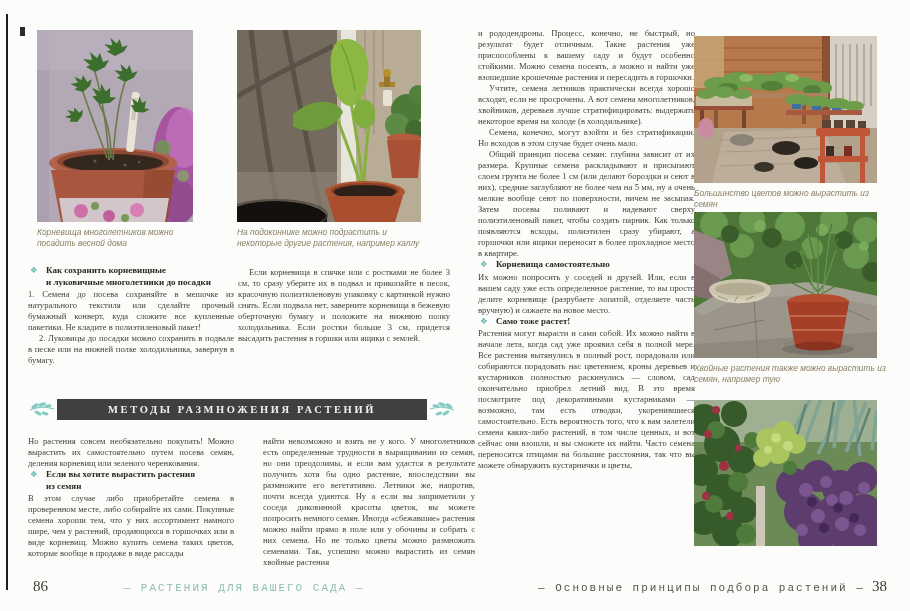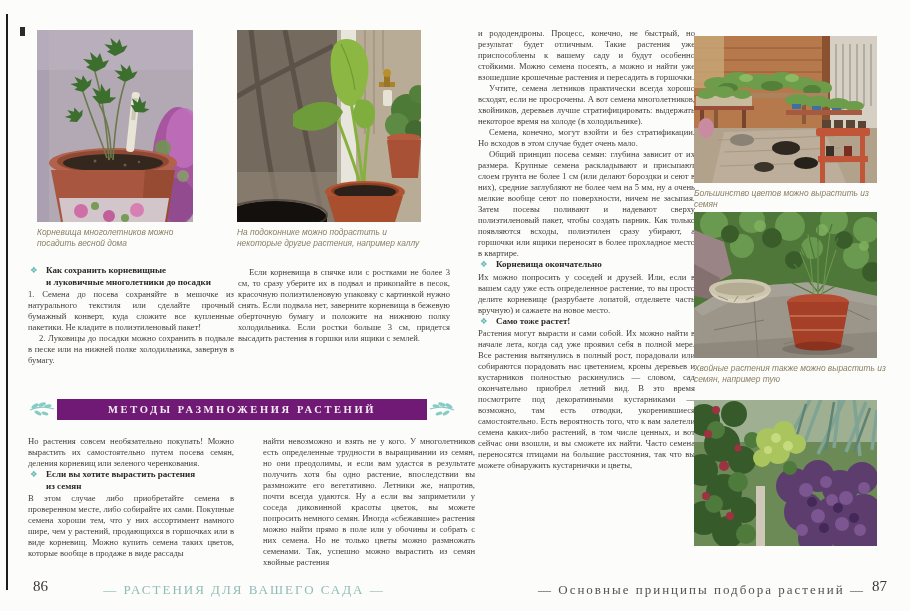--- a/index.html
+++ b/index.html
@@ -14,28 +14,28 @@
   .body-col{position:absolute;font-family:"Liberation Serif",serif;font-size:8.6px;
             line-height:11px;color:#45413a;text-align:justify;}
   .p{margin:0;}
   .ind{text-indent:11px;}
   .gap{margin-top:9px;}
   .sec-h{position:relative;font-weight:bold;font-size:9px;line-height:11.5px;color:#2c2925;
          padding-left:18px;text-align:left;margin:0 0 1px 0;}
   .sec-h .line{display:block;}
   .flower{position:absolute;left:2px;top:0;color:#5fb9b1;font-family:"DejaVu Sans",sans-serif;
           font-size:8.5px;font-weight:normal;}
-  .banner{position:absolute;left:57px;top:399px;width:370px;height:21px;background:#701a75;
+  .banner{position:absolute;left:57px;top:399px;width:370px;height:21px;background:#404040;
           display:flex;align-items:center;justify-content:center;}
   .banner-text{font-family:"Liberation Serif",serif;font-weight:bold;font-size:10.5px;
                letter-spacing:2.6px;color:rgba(255,255,255,0.93);white-space:nowrap;}
   .ornament{position:absolute;width:26px;height:17px;}
   .ornament svg{display:block;width:100%;height:100%;}
   .orn-right{transform:scaleX(-1);}
-  .footer-text{position:absolute;font-family:Liberation Serif, serif;font-size:13px;
+  .footer-text{position:absolute;font-family:Liberation Mono, monospace;font-size:11px;
                letter-spacing:2px;text-align:center;white-space:nowrap;}
   .footer-left{color:#8fbcb6;}
   .footer-right{color:#55524b;}
   .pagenum{position:absolute;font-family:"Liberation Serif",serif;font-size:15px;color:#3b3833;}
 </style>
 </head>
 <body>
 
 <div class="book">
   <div class="edge-line"></div>
@@ -192,21 +192,21 @@
   <div class="pagenum" style="left:33px;top:578px;">86</div>
   <div class="footer-text footer-left" style="left:98px;top:582px;width:292px;">—  РАСТЕНИЯ ДЛЯ ВАШЕГО САДА  —</div>
 
   <div class="body-col" style="left:478px;top:28px;width:217px;">
     <p class="p">и рододендроны. Процесс, конечно, не быстрый, но результат будет отличным. Такие растения уже приспособлены к вашему саду и будут особенно стойкими. Можно семена посеять, а можно и найти уже взошедшие крошечные растения и пересадить в горшочки.</p>
     <p class="p ind">Учтите, семена летников практически всегда хорошо всходят, если не просрочены. А вот семена многолетников, хвойников, деревьев лучше стратифицировать: выдержать некоторое время на холоде (в холодильнике).</p>
     <p class="p ind">Семена, конечно, могут взойти и без стратификации. Но всходов в этом случае будет очень мало.</p>
     <p class="p ind">Общий принцип посева семян: глубина зависит от их размера. Крупные семена раскладывают и присыпают слоем грунта не более 1 см (или делают бороздки и сеют в них), средние заглубляют не более чем на 5 мм, ну а очень мелкие вообще сеют по поверхности, ничем не засыпая. Затем посевы поливают и надевают сверху полиэтиленовый пакет, чтобы создать парник. Как только появляются всходы, полиэтилен сразу убирают, а горшочки или ящики переносят в более прохладное место в квартире.</p>
     <div class="sec-h gap">
       <span class="flower">❖</span>
-      <span class="line">Корневища окончательно</span>
+      <span class="line">Корневища самостоятельно</span>
     </div>
     <p class="p">Их можно попросить у соседей и друзей. Или, если в вашем саду уже есть определенное растение, то вы просто делите корневище (разрубаете лопатой, отделяете часть вручную) и сажаете на новое место.</p>
     <div class="sec-h gap">
       <span class="flower">❖</span>
       <span class="line">Само тоже растет!</span>
     </div>
     <p class="p">Растения могут вырасти и сами собой. Их можно найти в начале лета, когда сад уже проявил себя в полной мере. Все растения вытянулись в полный рост, порадовали или собираются порадовать нас цветением, кроны деревьев и кустарников полностью раскинулись — словом, сад окончательно приобрел летний вид. В это время посмотрите под декоративными кустарниками — возможно, там есть отводки, укоренившиеся самостоятельно. Есть вероятность того, что к вам залетели семена каких-либо растений, в том числе ценных, и вот сейчас они взошли, и вы сможете их найти. Часто семена переносятся птицами на большие расстояния, так что вы можете обнаружить кустарнички и цветы,</p>
   </div>
 
   <div class="photo" style="left:694px;top:36px;width:183px;height:147px;">
@@ -456,15 +456,15 @@
         <circle cx="118" cy="102" r="5"></circle>
           <circle cx="144" cy="108" r="5"></circle>
           <circle cx="160" cy="118" r="5"></circle>
         <circle cx="130" cy="128" r="5"></circle>
       </g>
       <circle cx="96" cy="68" r="7" fill="#4e7a3c"></circle>
     </svg>
   </div>
 
   <div class="footer-text footer-right" style="left:538px;top:582px;width:304px;">—  Основные принципы подбора растений  —</div>
-  <div class="pagenum" style="left:872px;top:578px;">87</div>
+  <div class="pagenum" style="left:872px;top:578px;">38</div>
 
 </div>
 
 </body></html>

